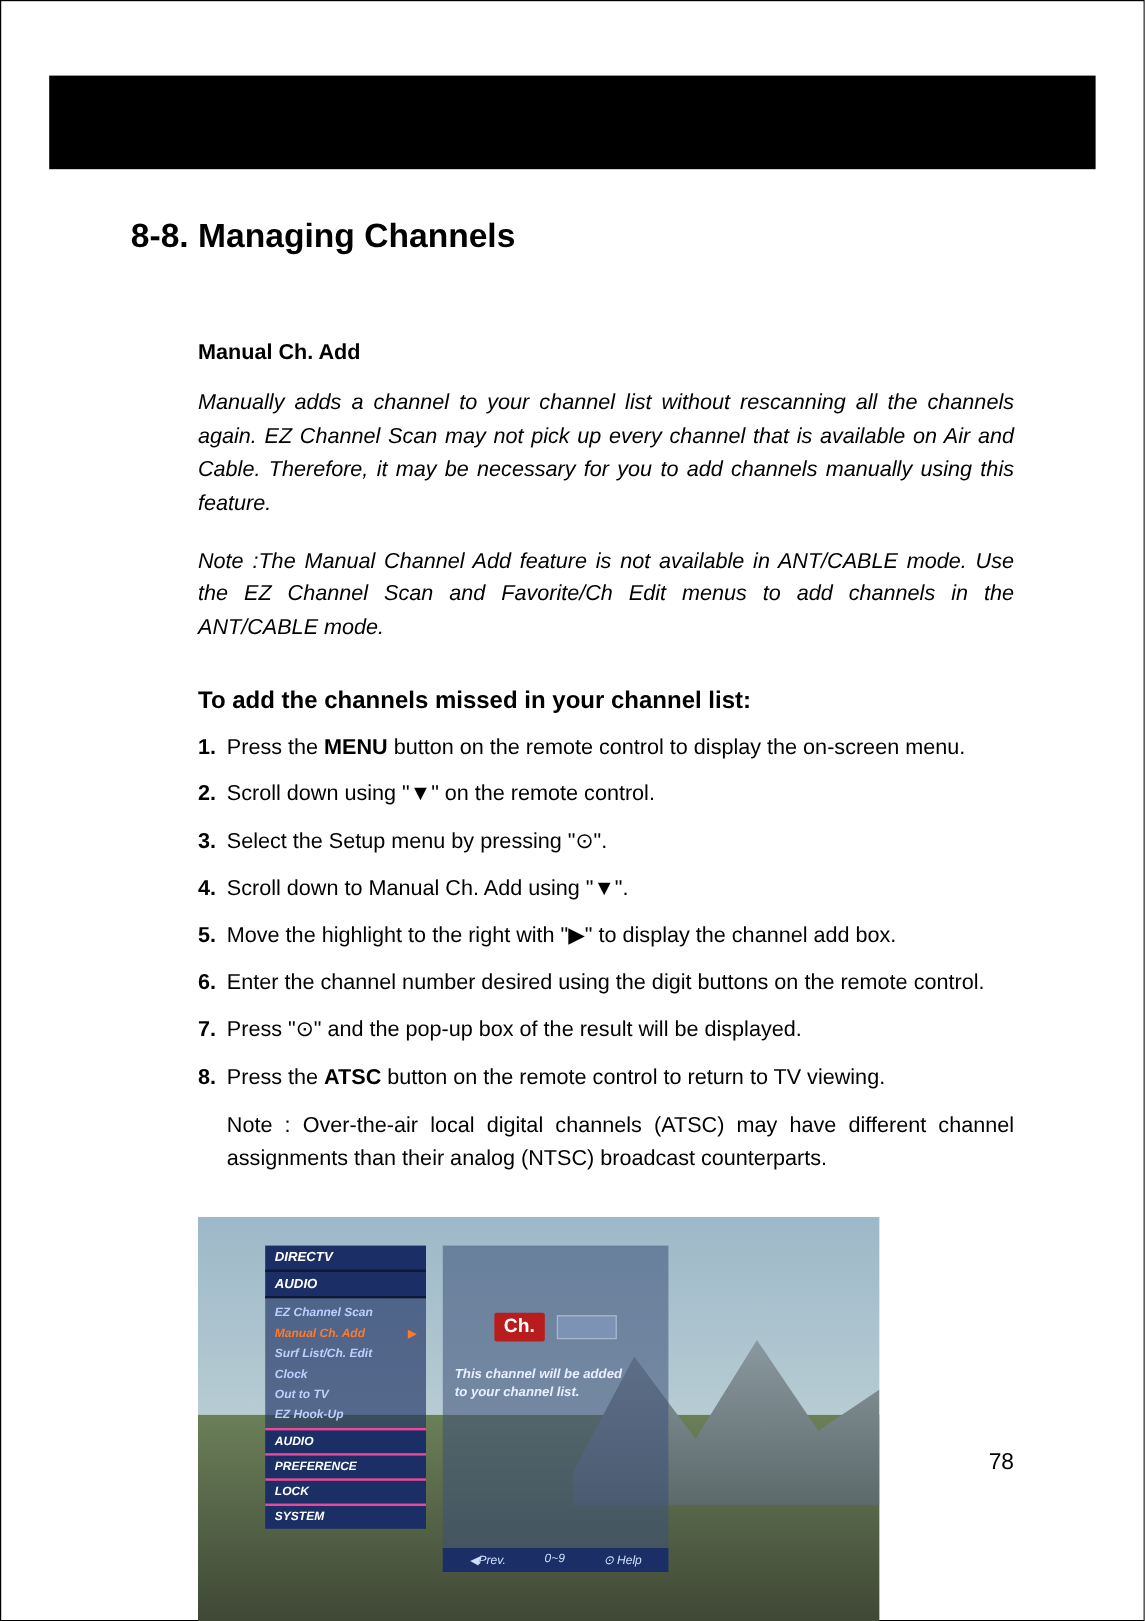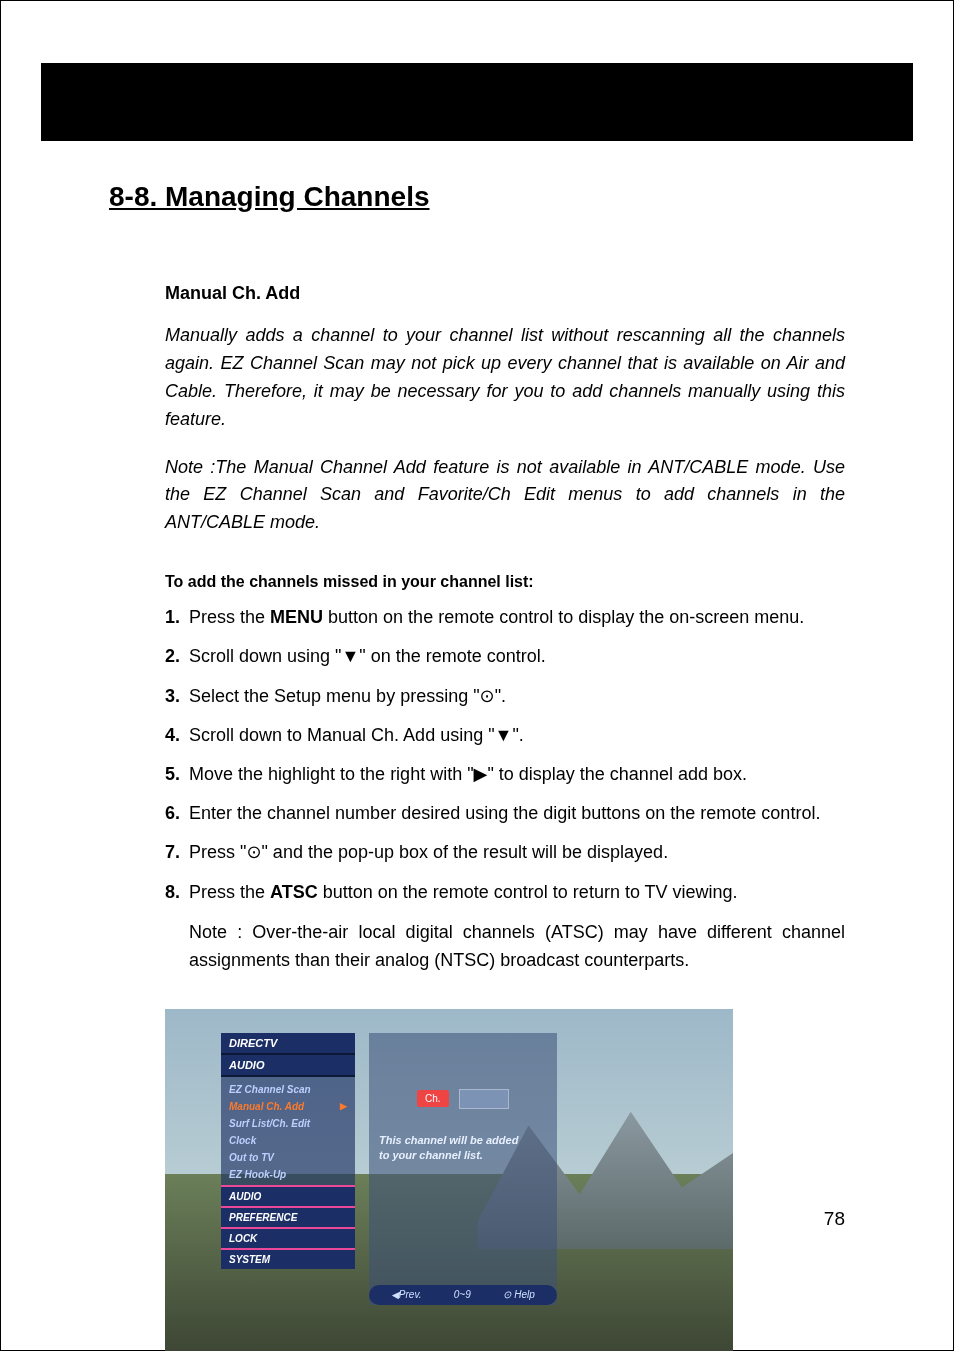--- a/index.html
+++ b/index.html
@@ -30,21 +30,20 @@
     top: 180px;
     left: 108px;
     right: 108px;
   }
   .section-title {
     font-family: "Arial Narrow", Arial, sans-serif;
     font-size: 28px;
     font-weight: bold;
     margin: 0 0 70px 0;
     font-stretch: condensed;
-    text-decoration: underline;
   }
   .body-block {
     margin-left: 56px;
   }
   .subhead {
     font-family: "Arial Narrow", Arial, sans-serif;
     font-size: 18px;
     font-weight: bold;
     margin: 0 0 18px 0;
     font-stretch: condensed;
@@ -54,21 +53,21 @@
     font-size: 18px;
     line-height: 1.55;
     margin: 0 0 20px 0;
     text-align: justify;
     font-stretch: condensed;
     font-style: italic;
   }
   .steps-head {
     font-family: "Arial Narrow", Arial, sans-serif;
     font-weight: bold;
-    font-size: 16px;
+    font-size: 20px;
     margin: 36px 0 14px 0;
     font-stretch: condensed;
   }
   ol.steps {
     list-style: none;
     padding: 0;
     margin: 0;
     font-family: "Arial Narrow", Arial, sans-serif;
     font-size: 18px;
     line-height: 1.4;
@@ -158,23 +157,23 @@
   }
   .tv-panel .chrow {
     position: absolute;
     top: 56px;
     left: 0; right: 0;
     text-align: center;
   }
   .tv-panel .chlabel {
     display:inline-block;
     color:#fff;
-    font-weight:normal;
-    font-size:10px;
-    background:#ef4444;
+    font-weight:bold;
+    font-size:16px;
+    background:#b91c1c;
     padding:3px 8px;
     border-radius:2px;
     vertical-align: middle;
   }
   .tv-panel .chbox {
     display:inline-block;
     width:48px; height:18px;
     background:#7d93b5;
     margin-left:6px;
     vertical-align: middle;
@@ -197,21 +196,20 @@
     height:20px;
     background:#1b2e66;
     color:#cfe0ff;
     font-size:10px;
     font-style: italic;
     display:flex;
     justify-content: space-around;
     align-items: center;
     padding: 0 6px;
     box-sizing: border-box;
-    border-radius: 10px;
   }
 
   .page-number {
     position: absolute;
     right: 108px;
     bottom: 120px;
     font-family: "Arial Narrow", Arial, sans-serif;
     font-size: 19px;
     font-stretch: condensed;
   }

